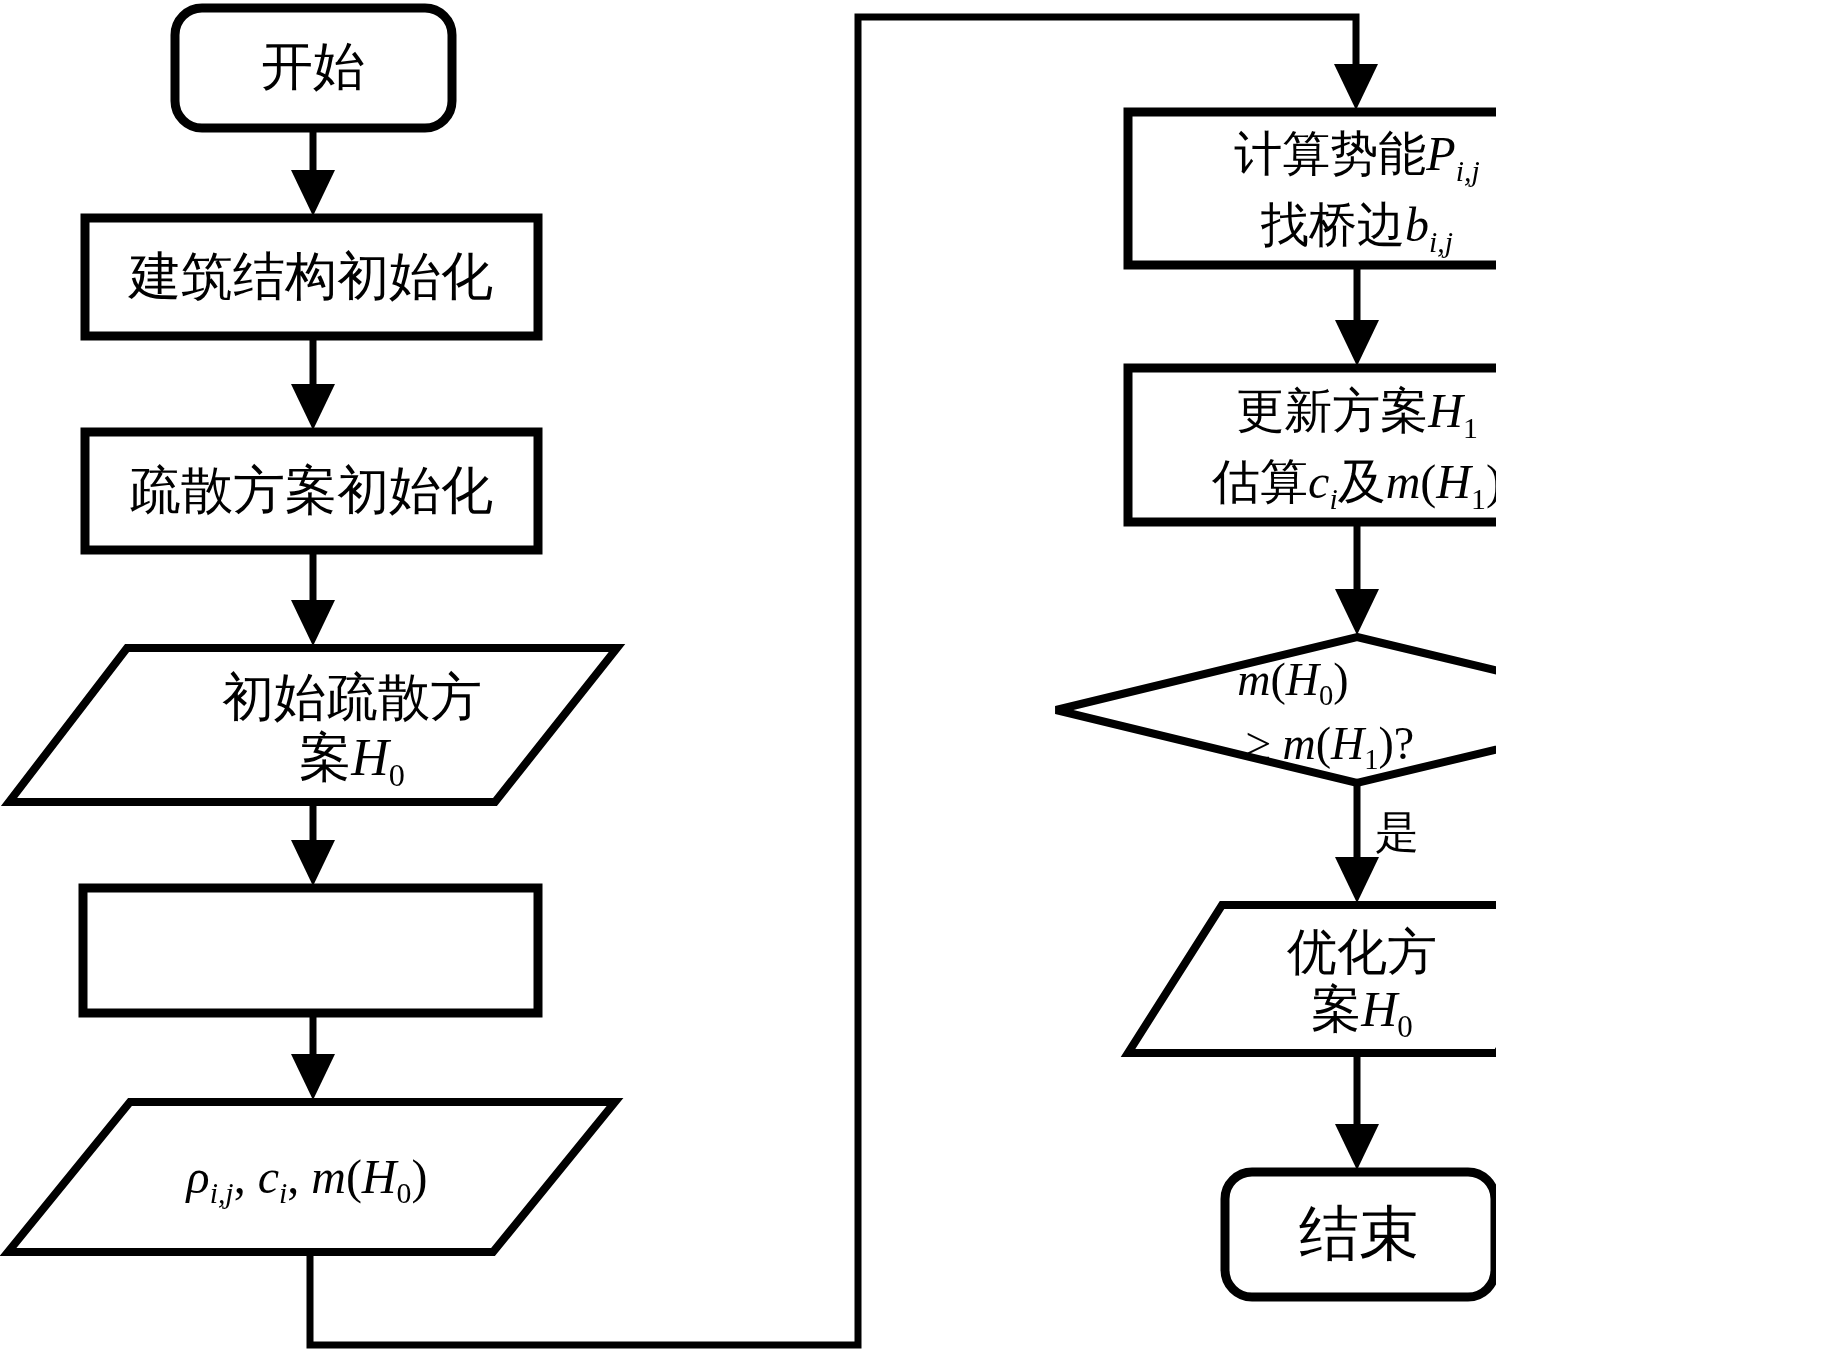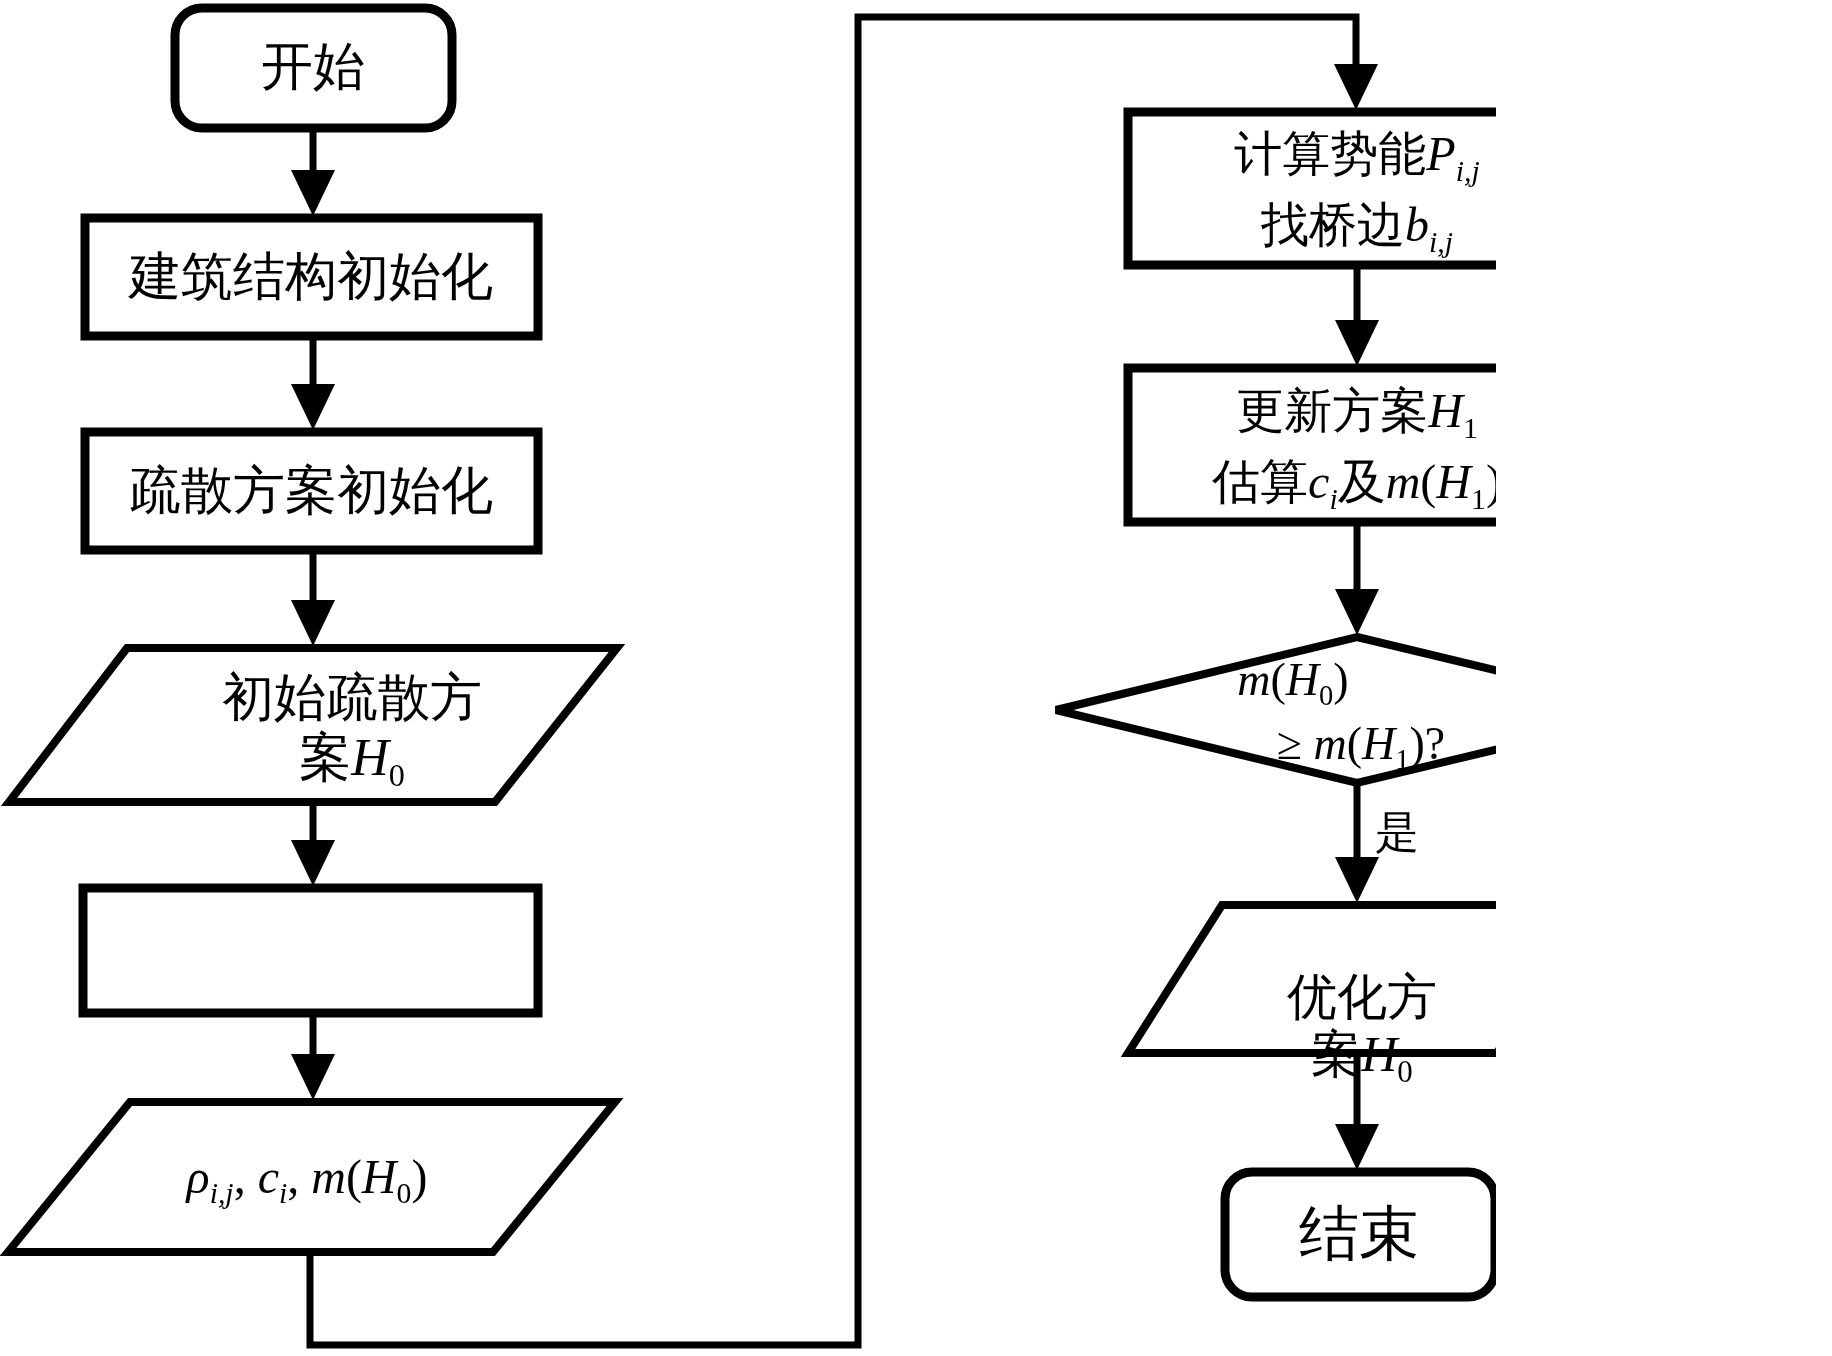--- a/index.html
+++ b/index.html
@@ -98,24 +98,24 @@
     <div>计算势能<i>P<sub>i,j</sub></i></div>
     <div>找桥边<i>b<sub>i,j</sub></i></div>
   </div>
 
   <div class="lbl" style="left:1357px; top:446px; font-size:48px; line-height:71px;">
     <div>更新方案<i>H</i><sub>1</sub></div>
     <div>估算<i>c<sub>i</sub></i>及<i>m</i>(<i>H</i><sub>1</sub>)</div>
   </div>
 
   <div class="lbl" style="left:1293px; top:679px; font-size:46px;"><i>m</i>(<i>H</i><sub>0</sub>)</div>
-  <div class="lbl" style="left:1330px; top:743px; font-size:46px;margin-left:31px;">≥ <i>m</i>(<i>H</i><sub>1</sub>)?</div>
+  <div class="lbl" style="left:1330px; top:743px; font-size:46px;">≥ <i>m</i>(<i>H</i><sub>1</sub>)?</div>
 
   <div class="lbl" style="left:1397px; top:832px; font-size:44px;">是</div>
   <div class="lbl" style="left:1797px; top:464px; font-size:44px;">否</div>
 
-  <div class="lbl" style="left:1362px; top:981px; font-size:50px; line-height:57px;margin-top:45px;">
+  <div class="lbl" style="left:1362px; top:981px; font-size:50px; line-height:57px;">
     <div>优化方</div>
     <div>案<i>H</i><sub>0</sub></div>
   </div>
 
   <div class="lbl" style="left:1359px; top:1234px; font-size:60px;">结束</div>
 </div>
 
 </body></html>

